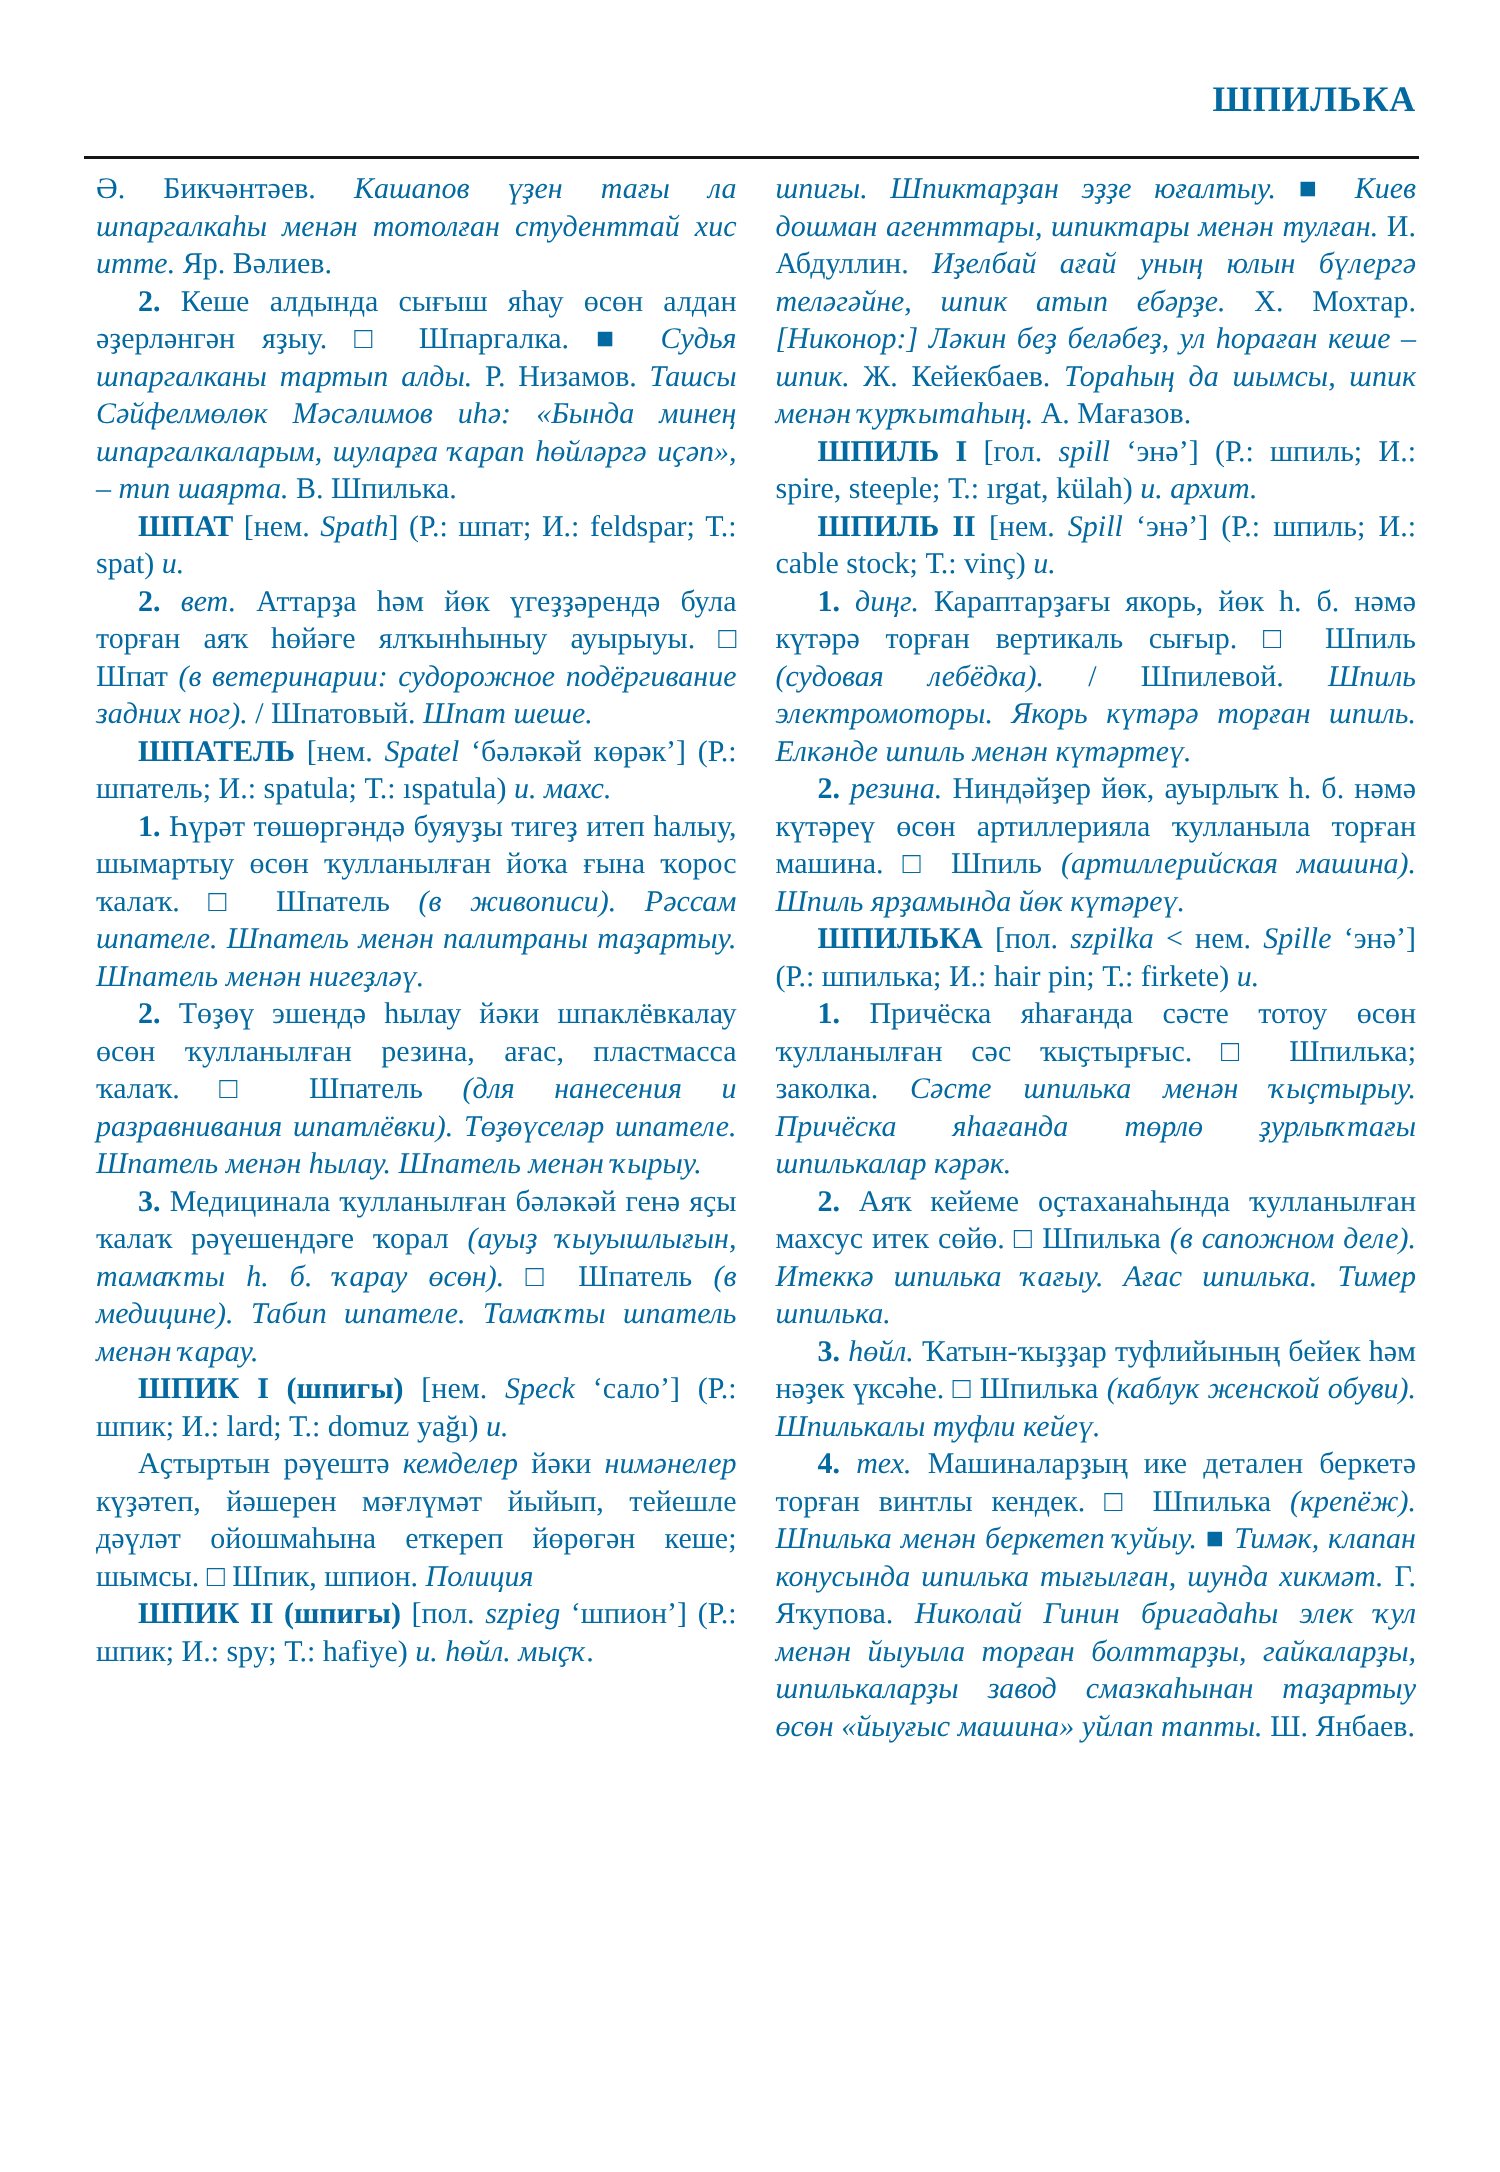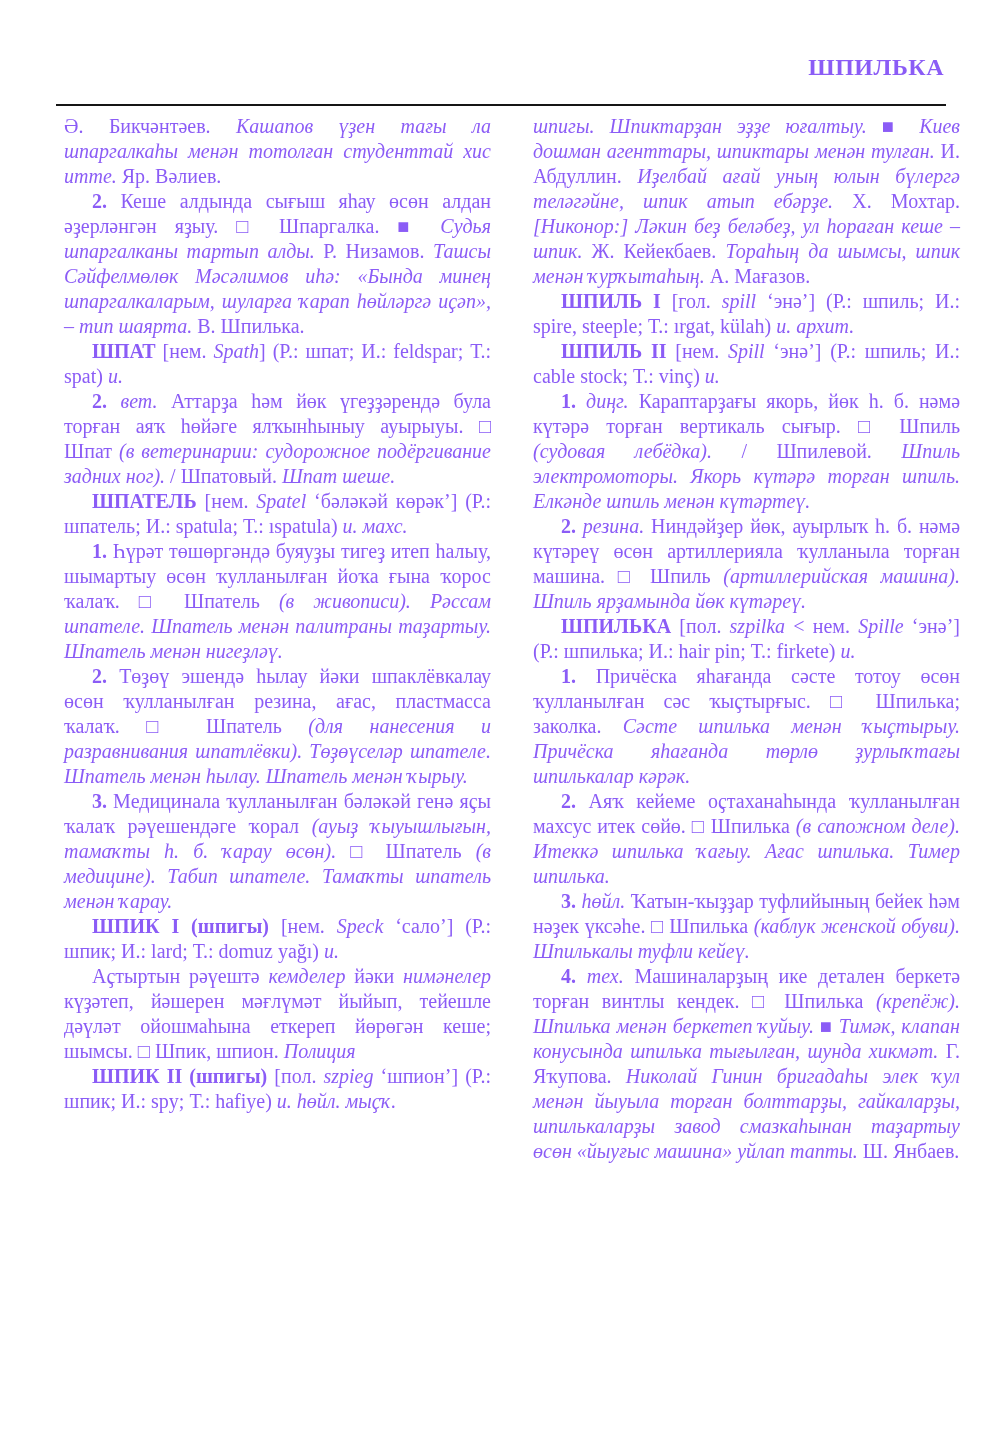--- a/index.html
+++ b/index.html
@@ -1,21 +1,21 @@
 <!DOCTYPE html>
 <html><head>
 <meta charset="utf-8">
 <style>
   html, body { margin: 0; padding: 0; background: #ffffff; }
   .page {
     position: relative;
     width: 1000px;
     height: 1244px;
     background: #ffffff;
-    color: #8b5cf6;
+    color: #0369a1;
     font-family: "Liberation Serif", serif;
     overflow: hidden;
   }
   .header-row {
     position: absolute;
     top: 54px;
     left: 62px;
     right: 56px;
     text-align: right;
   }
@@ -31,21 +31,21 @@
     left: 56px;
     right: 54px;
     height: 0;
     border-top: 2.5px solid #151515;
   }
   .columns {
     position: absolute;
     top: 114px;
     left: 64px;
     display: flex;
-    gap: 42px;
+    gap: 26px;
   }
   .col {
     width: 427px;
     font-size: 20px;
     line-height: 25px;
     text-align: justify;
   }
   p.para { margin: 0; padding: 0; }
   p.ind  { text-indent: 28px; }
   .b  { font-weight: bold; }

